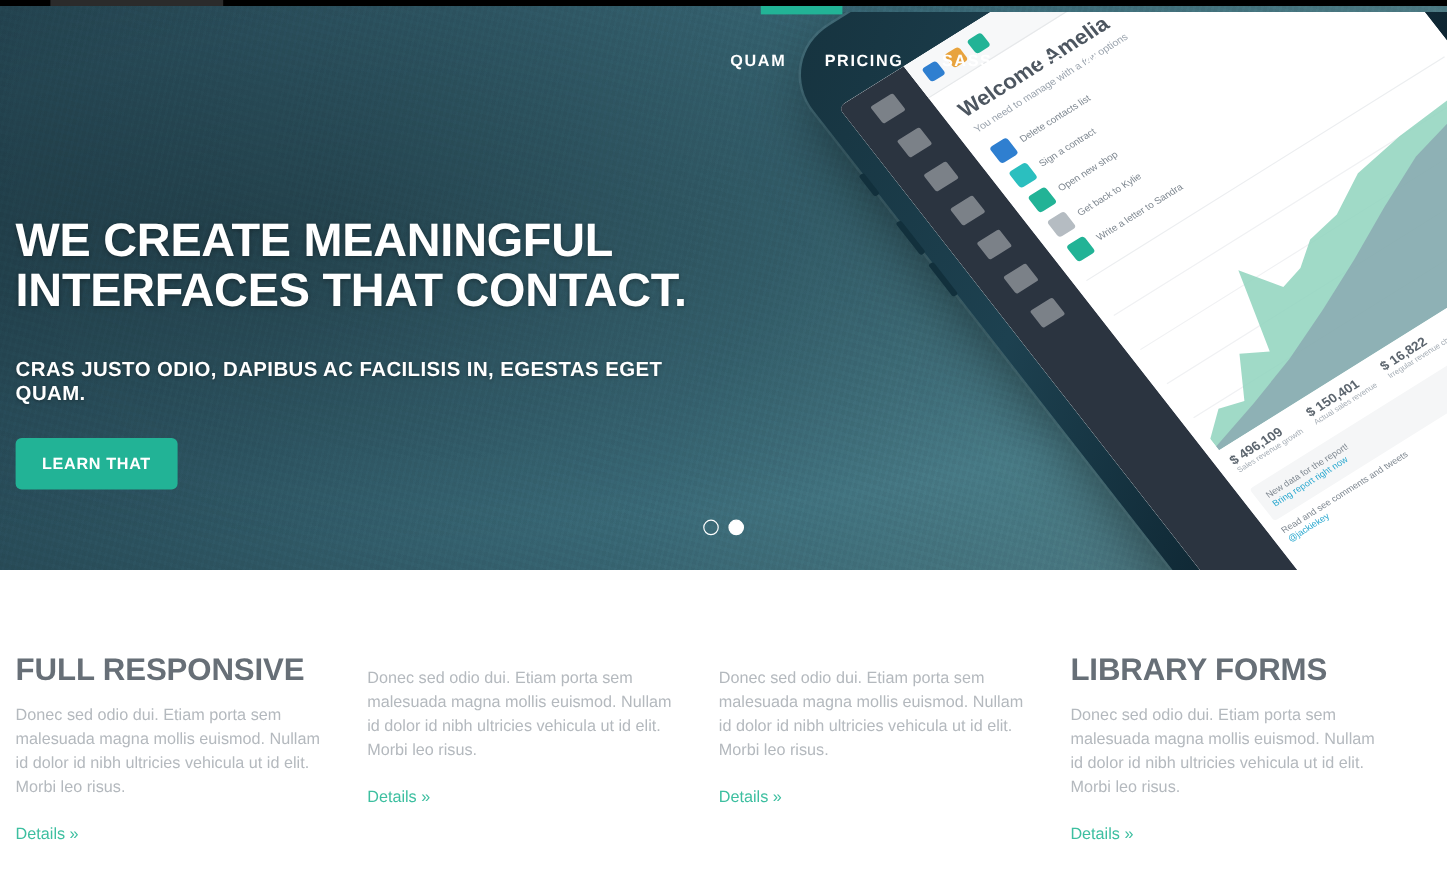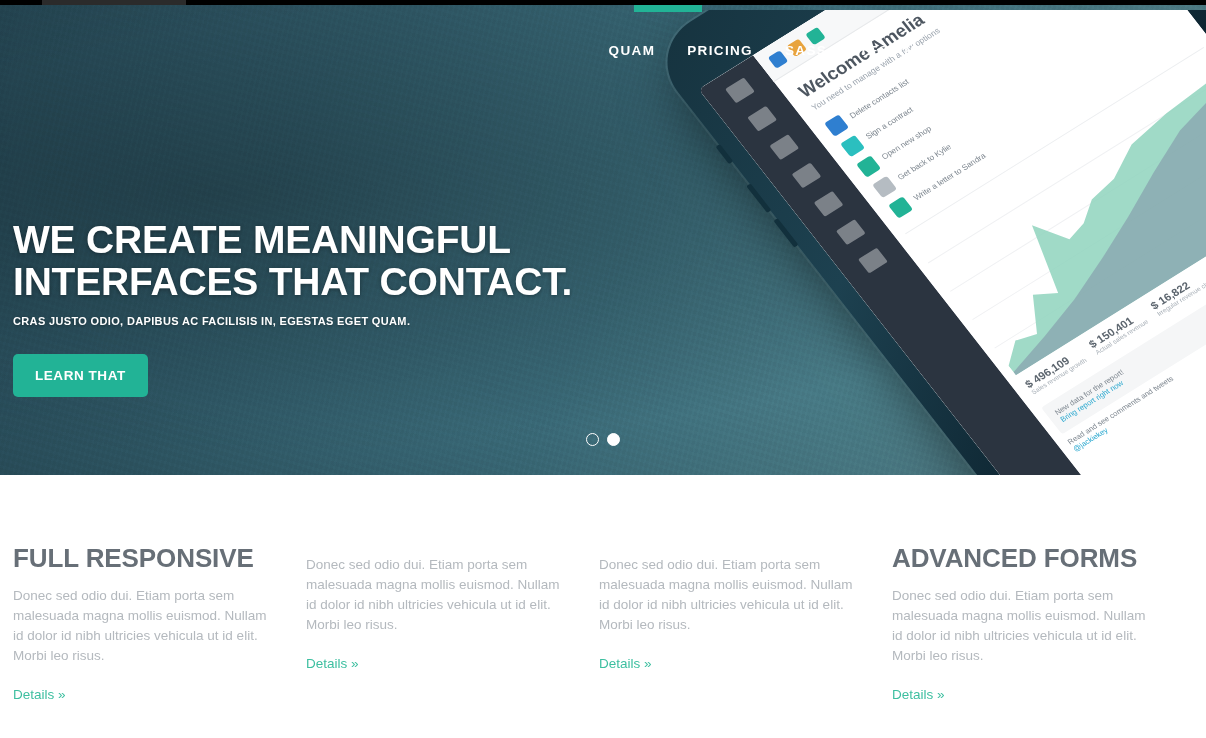--- a/index.html
+++ b/index.html
@@ -113,25 +113,25 @@
   #dash-note .n2 { font-size:7.5px; color:#2aa8cf; }
   #dash-cmt { margin:4px 10px; }
   #dash-cmt .c1 { font-size:7.5px; color:#7d868f; }
   #dash-cmt .c2 { font-size:7.5px; color:#2aa8cf; }
   .phone-btn { position:absolute; background:#12303c; border-radius:2px; }
 
   
   #hero-copy { position:absolute; left:13px; top:175px; z-index:30; width:560px; }
   #hero-title {
     color:#fff; font-size:39px; font-weight:bold; line-height:42px;
-    letter-spacing:-.2px; text-shadow:0 1px 4px rgba(0,0,0,.35);margin-top:39px;
+    letter-spacing:-.2px; text-shadow:0 1px 4px rgba(0,0,0,.35);
   }
   #hero-sub {
-    color:#fff; font-size:11px; font-weight:bold; letter-spacing:.35px;
-    margin-top:12px; text-shadow:0 1px 3px rgba(0,0,0,.35);
+    color:#fff; font-size:17px; font-weight:bold; letter-spacing:.35px;
+    margin-top:34px; text-shadow:0 1px 3px rgba(0,0,0,.35);
   }
   #hero-cta {
     display:inline-block; margin-top:27px;
     background:#22b396; color:#fff;
     font-size:13.5px; font-weight:bold; letter-spacing:.55px;
     padding:14px 22px; border-radius:5px; border:0; cursor:pointer;
     text-decoration:none;
   }
 
   
@@ -290,18 +290,18 @@
     </div>
     <div class="feat">
       <p class="feat-body">Donec sed odio dui. Etiam porta sem malesuada magna mollis euismod. Nullam id dolor id nibh ultricies vehicula ut id elit. Morbi leo risus.</p>
       <a class="feat-link" href="#">Details »</a>
     </div>
     <div class="feat">
       <p class="feat-body">Donec sed odio dui. Etiam porta sem malesuada magna mollis euismod. Nullam id dolor id nibh ultricies vehicula ut id elit. Morbi leo risus.</p>
       <a class="feat-link" href="#">Details »</a>
     </div>
     <div class="feat">
-      <h3 class="feat-title">ADVANCED FORMS</h3>
+      <h3 class="feat-title">LIBRARY FORMS</h3>
       <p class="feat-body">Donec sed odio dui. Etiam porta sem malesuada magna mollis euismod. Nullam id dolor id nibh ultricies vehicula ut id elit. Morbi leo risus.</p>
       <a class="feat-link" href="#">Details »</a>
     </div>
   </div>
 </section>
 
 </body></html>

